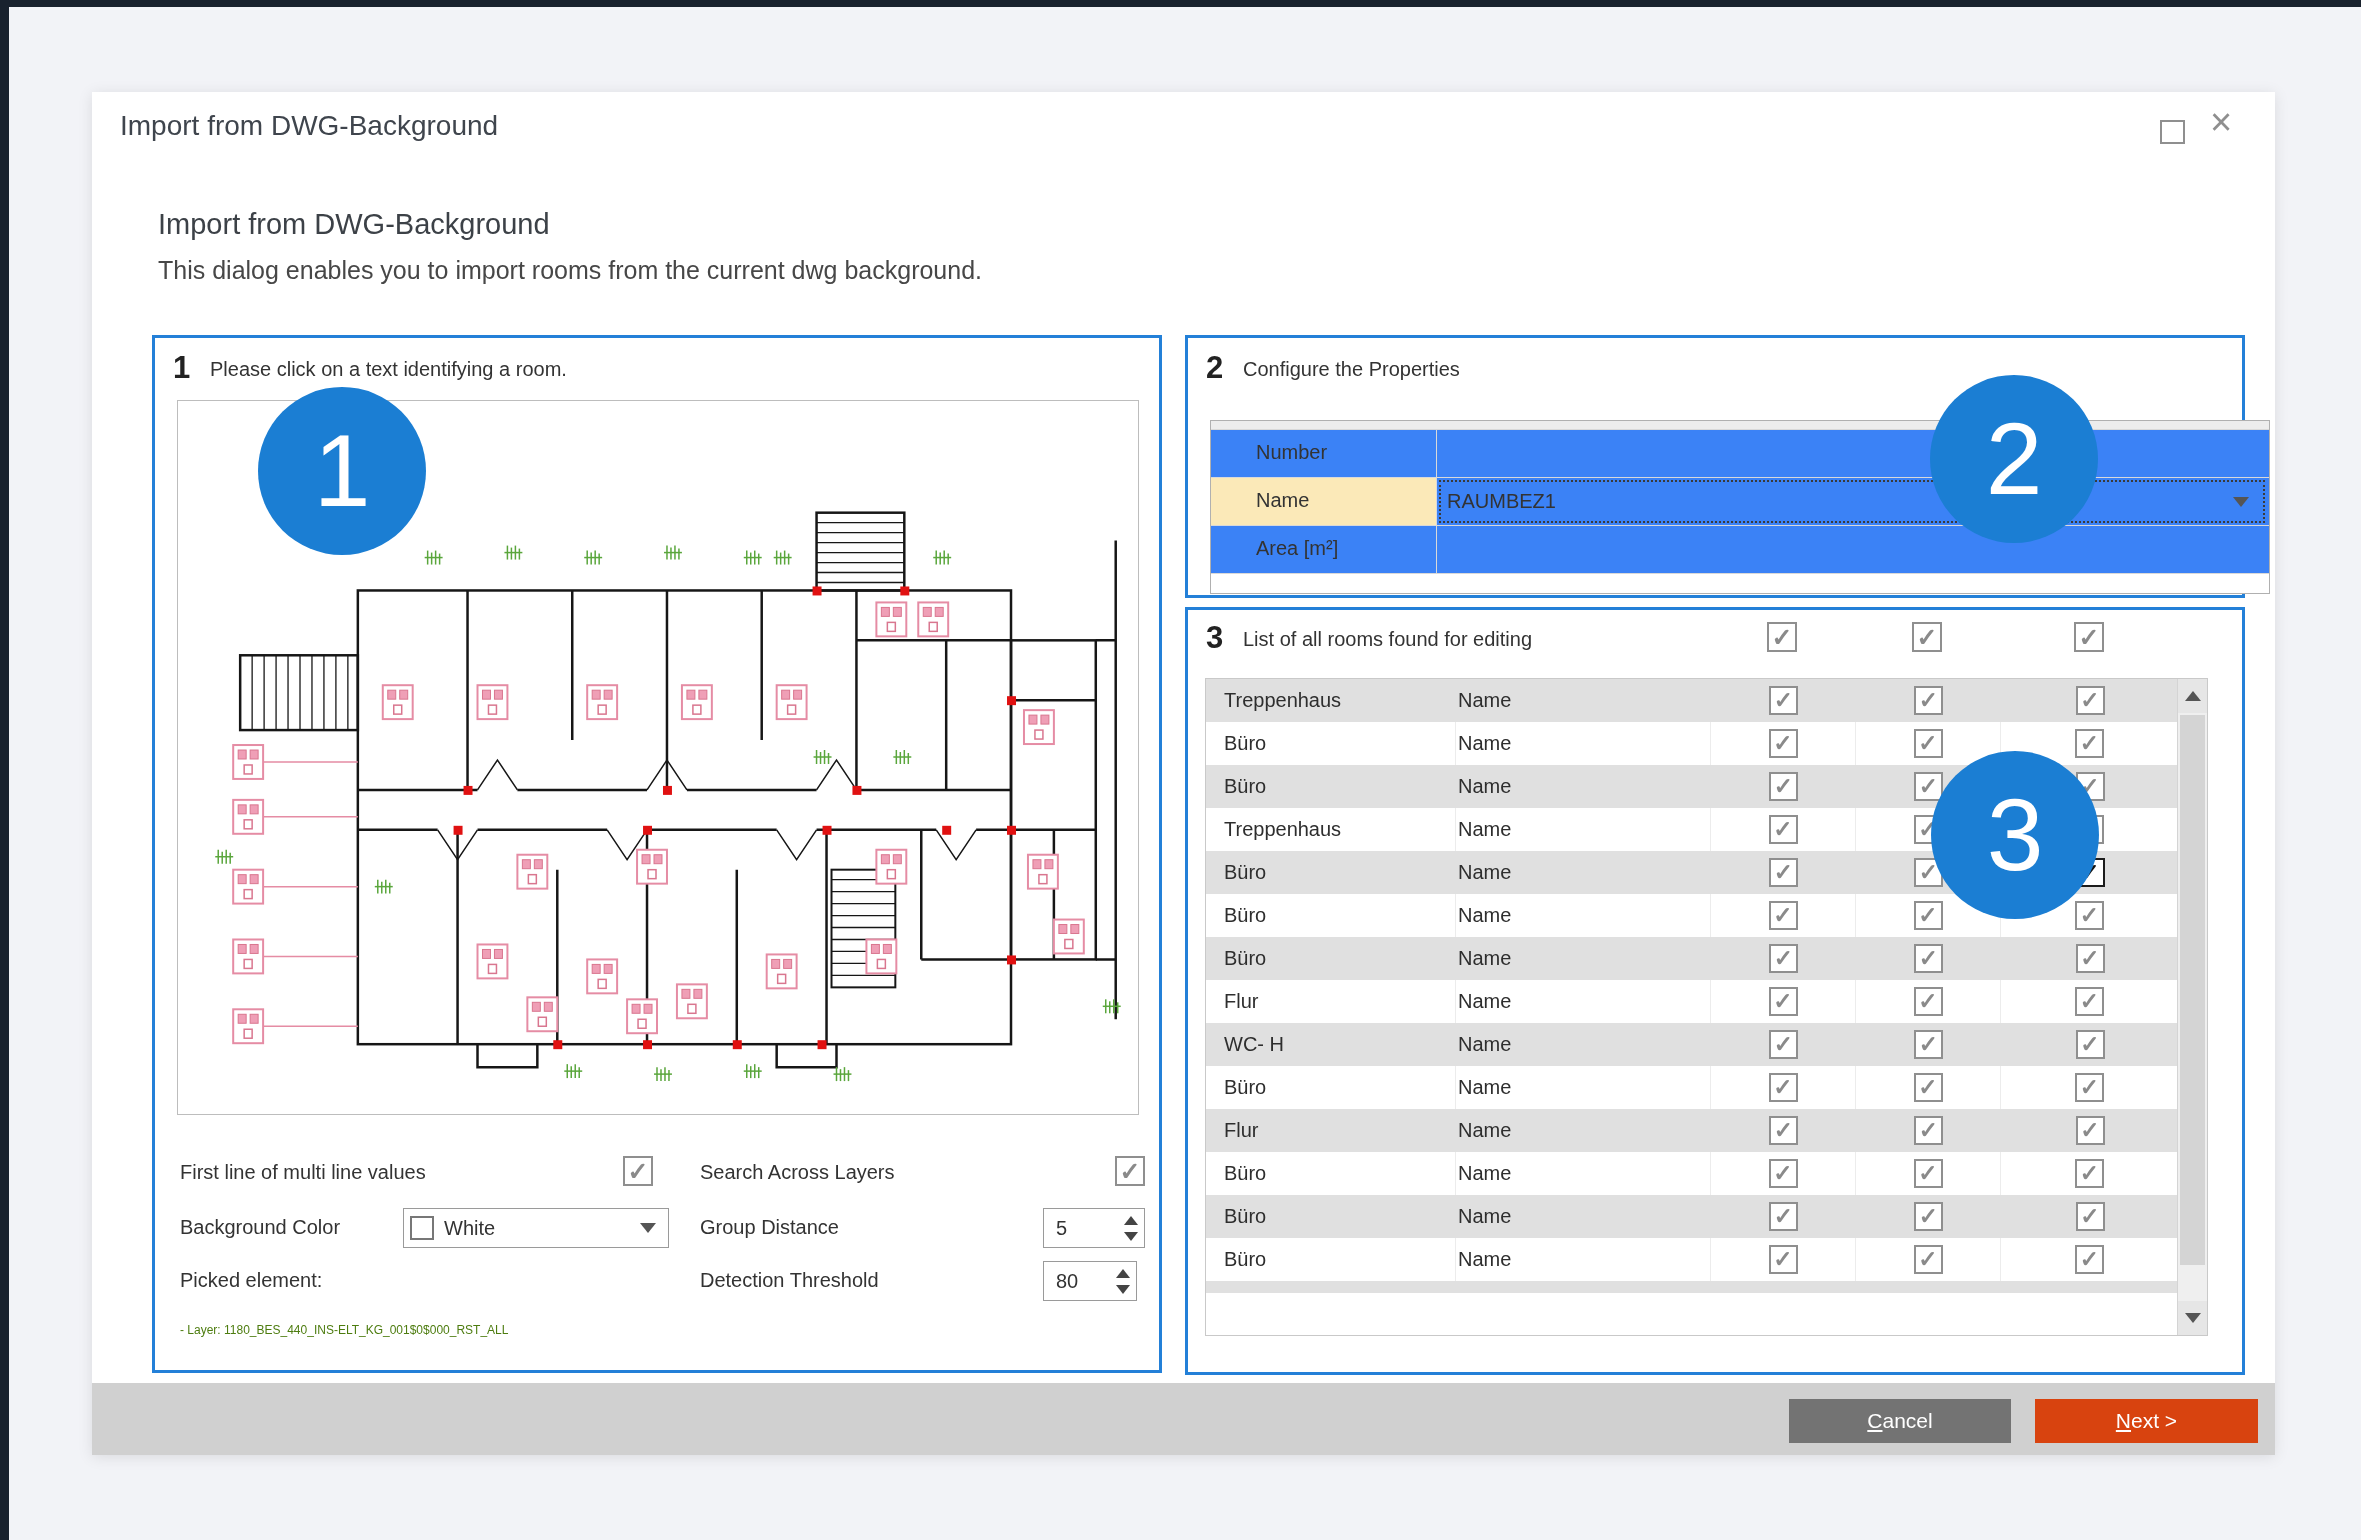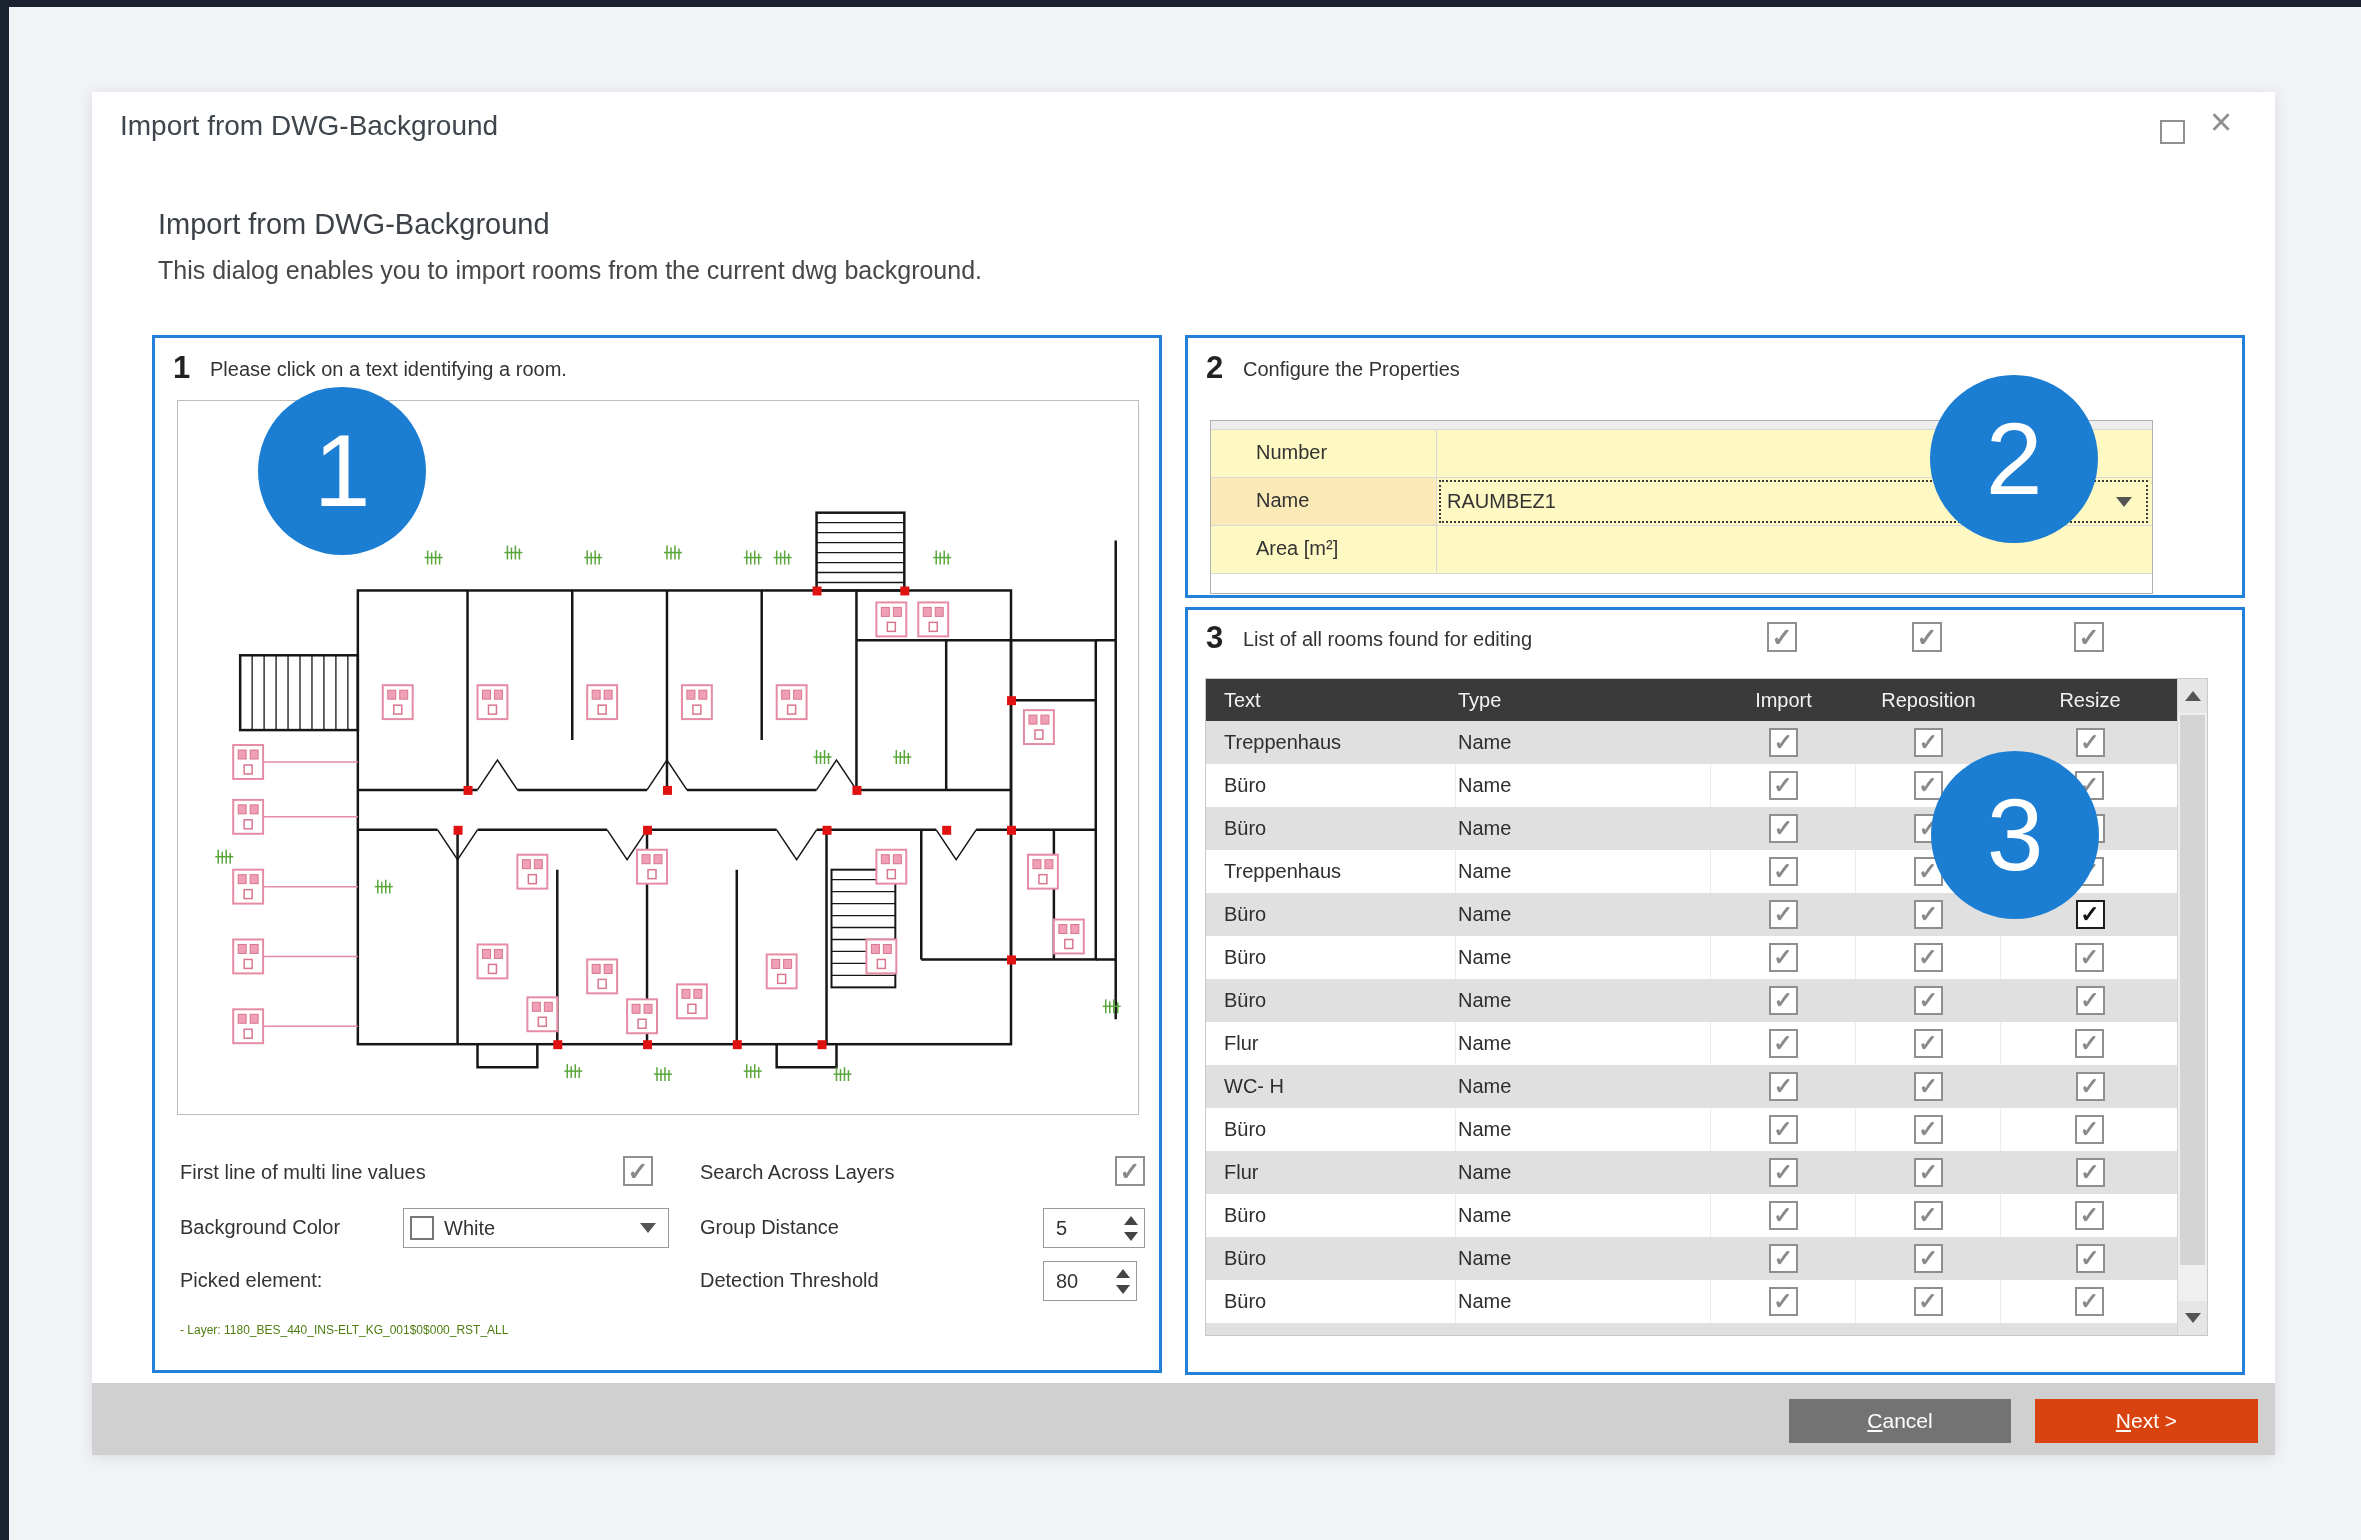--- a/index.html
+++ b/index.html
@@ -44,21 +44,21 @@
 
   .spinner { position:absolute; display:flex; border:1px solid #9a9a9a; background:#fff; }
   .spin-val { flex:1; font-size:20px; color:#333; padding:8px 0 0 12px; }
   .spin-btns { width:26px; display:flex; flex-direction:column; justify-content:center; align-items:center; gap:7px; }
   .tri-up-sm { width:0; height:0; border-left:7px solid transparent; border-right:7px solid transparent; border-bottom:9px solid #444; cursor:pointer; }
   .tri-down-sm { width:0; height:0; border-left:7px solid transparent; border-right:7px solid transparent; border-top:9px solid #444; cursor:pointer; }
 
   .layer-info { position:absolute; left:25px; top:985px; font-size:12px; color:#4d7c0f; }
 
   
-  .prop-grid { position:absolute; left:22px; top:82px; width:943px; border:1px solid #b0b0b0; background:#fef9c3; }
+  .prop-grid { position:absolute; left:22px; top:82px; width:1060px; border:1px solid #b0b0b0; background:#3b82f6; }
   .prop-topstrip { height:9px; background:#ededed; border-bottom:1px solid #d9d9d9; }
   .prop-row { display:flex; height:48px; border-bottom:1px solid #d9d9d9; align-items:stretch; }
   .prop-label { width:226px; border-right:1px solid #d9d9d9; font-size:20px; color:#333; padding:11px 0 0 45px; }
   .prop-row.hl .prop-label { background:#fbe9b8; }
   .prop-value { flex:1; position:relative; display:flex; align-items:center; }
   .prop-value-field { position:absolute; left:2px; top:2px; right:4px; bottom:2px; display:flex; align-items:center; }
   .prop-row.hl .prop-value-field { border:2px dotted #3a3a3a; }
   .prop-value-text { font-size:20px; color:#333; margin-left:6px; flex:1; }
   .prop-dd-arrow { display:none; }
   .prop-row.hl .prop-dd-arrow { display:block; width:0; height:0; border-left:8px solid transparent; border-right:8px solid transparent; border-top:10px solid #555; margin-right:14px; }
@@ -324,27 +324,20 @@
 
     <div class="section sec3">
       <div class="step-num" style="left:18px; top:10px;">3</div>
       <div class="step-title" style="left:55px; top:18px;">List of all rooms found for editing</div>
 
       <span class="cb cb-abs" style="left:579px; top:12px;">✓</span>
       <span class="cb cb-abs" style="left:724px; top:12px;">✓</span>
       <span class="cb cb-abs" style="left:886px; top:12px;">✓</span>
 
       <div class="rooms-table">
-        <div class="rt-header">
-          <span class="hc c-text">Text</span>
-          <span class="hc c-type">Type</span>
-          <span class="hc c-imp">Import</span>
-          <span class="hc c-rep">Reposition</span>
-          <span class="hc c-res">Resize</span>
-        </div>
         <div class="rt-body">
   <div class="trow alt">
     <span class="cell c-text">Treppenhaus</span>
     <span class="cell c-type">Name</span>
     <span class="cell c-imp">
                 <span class="cb">✓</span>
               </span>
     <span class="cell c-rep">
                 <span class="cb">✓</span>
               </span>

